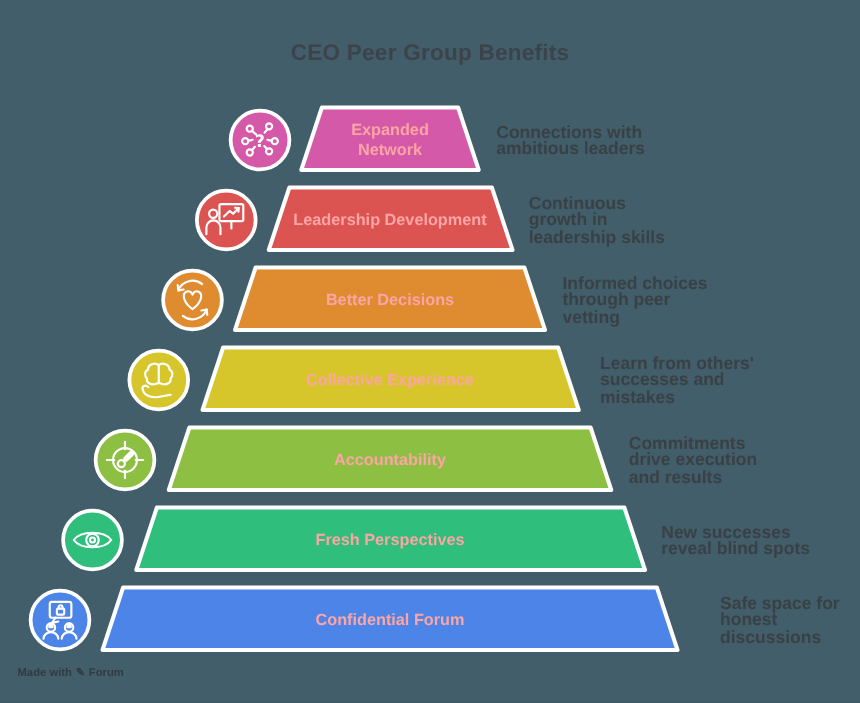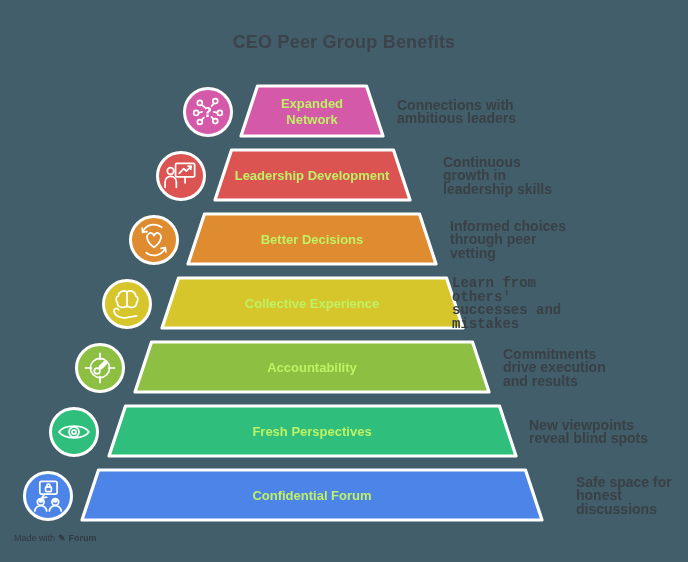--- a/index.html
+++ b/index.html
@@ -10,21 +10,21 @@
   }
   .page-title{
     position:absolute;top:32px;left:0;width:688px;text-align:center;
     font-size:18px;font-weight:bold;color:#3C434B;letter-spacing:.2px;
   }
   .row{position:absolute;left:0;top:0;}
   svg.band{position:absolute;display:block;}
   svg.band polygon{fill:var(--c);stroke:#ffffff;stroke-width:3.2;stroke-linejoin:round;}
   .band-label{
     position:absolute;height:52px;display:flex;align-items:center;justify-content:center;
-    text-align:center;color:#bef264;font-weight:bold;font-size:13px;line-height:16px;
+    text-align:center;color:#fca5a5;font-weight:bold;font-size:13px;line-height:16px;
     white-space:nowrap;
   }
   .band-label.narrow{white-space:normal;}
   .band-label.narrow span{display:inline-block;max-width:112px;}
   .icon-circle{
     position:absolute;width:44px;height:44px;border:3px solid #ffffff;border-radius:50%;
     background:var(--c);display:flex;align-items:center;justify-content:center;
   }
   .icon-circle svg{display:block;}
   .glyph{stroke:#ffffff;fill:none;stroke-width:1.9;stroke-linecap:round;stroke-linejoin:round;}
@@ -80,21 +80,21 @@
     <div class="icon-circle" style="left: 156px; top: 151px; --c: #DC5452;">
       <svg width="40" height="40" viewBox="0 0 44 44" class="glyph">
         <rect x="16" y="8" width="21" height="15" rx="1.5"></rect>
         <polyline points="20,19 25,14 28,16.5 33,11.5"></polyline>
         <polyline points="29.8,11.2 33,11.5 32.7,14.7"></polyline>
         <line x1="26.5" y1="23" x2="26.5" y2="29.5"></line>
         <circle cx="10.5" cy="16.5" r="3.6"></circle>
         <path d="M4.5,34.5 V28.5 a6.2,6.2 0 0 1 12.4,0 V34.5"></path>
       </svg>
     </div>
-    <div class="desc" style="left:423px;top:150px;margin-left:20px;">Continuous growth in leadership skills</div>
+    <div class="desc" style="left:423px;top:150px;">Continuous growth in leadership skills</div>
   </div>
 
   <div class="row">
     <svg class="band" style="left: 184px; top: 212px; --c: #DF8B30;" width="256" height="56">
       <polygon points="20.5,2 235.5,2 252,52 4,52"></polygon>
     </svg>
     <div class="band-label" style="left:188px;top:214px;width:248px;">Better Decisions</div>
     <div class="icon-circle" style="left: 129px; top: 215px; --c: #DF8B30;">
       <svg width="40" height="40" viewBox="0 0 44 44" class="glyph">
         <path d="M22,30 C14,24.5 12.5,17 16.5,14.8 C19.5,13.2 21.5,15.8 22,17.2 C22.5,15.8 24.5,13.2 27.5,14.8 C31.5,17 30,24.5 22,30 Z"></path>
@@ -114,21 +114,21 @@
     <div class="band-label" style="left:161.5px;top:278px;width:301px;">Collective Experience</div>
     <div class="icon-circle" style="left: 102px; top: 279px; --c: #D7C62B;">
       <svg width="40" height="40" viewBox="0 0 44 44" class="glyph">
         <path d="M22,9 c-3.5,-3 -9.5,-0.5 -9.5,4 c-3,1 -3.2,5.5 -1,7.5 c-0.5,4 3.5,6 7.5,5 l3,-1"></path>
         <path d="M22,9 c3.5,-3 9.5,-0.5 9.5,4 c3,1 3.2,5.5 1,7.5 c0.5,4 -3.5,6 -7.5,5 l-3,-1"></path>
         <line x1="22" y1="8.5" x2="22" y2="25"></line>
         <path d="M8,30.5 c0.5,4.5 7,7.5 13.5,6.5 l11,-2"></path>
         <path d="M8,30.5 c-1.5,-3 2.5,-5 4.8,-2.2"></path>
       </svg>
     </div>
-    <div class="desc" style="left:452px;top:278px;font-family:Liberation Mono, monospace;">Learn from others' successes and mistakes</div>
+    <div class="desc" style="left:480px;top:278px;">Learn from others' successes and mistakes</div>
   </div>
 
   <div class="row">
     <svg class="band" style="left: 131px; top: 340px; --c: #8DBF42;" width="362" height="56">
       <polygon points="20.5,2 341.5,2 358,52 4,52"></polygon>
     </svg>
     <div class="band-label" style="left:135px;top:342px;width:354px;">Accountability</div>
     <div class="icon-circle" style="left: 75px; top: 343px; --c: #8DBF42;">
       <svg width="40" height="40" viewBox="0 0 44 44" class="glyph">
         <circle cx="22" cy="22" r="10.5"></circle>
@@ -148,21 +148,21 @@
       <polygon points="20.5,2 394.5,2 411,52 4,52"></polygon>
     </svg>
     <div class="band-label" style="left:108.5px;top:406px;width:407px;">Fresh Perspectives</div>
     <div class="icon-circle" style="left: 49px; top: 407px; --c: #2FBE7B;">
       <svg width="40" height="40" viewBox="0 0 44 44" class="glyph">
         <path d="M5.5,22 C11.5,13.5 32.5,13.5 38.5,22 C32.5,30.5 11.5,30.5 5.5,22 Z"></path>
         <circle cx="22" cy="22" r="5.5"></circle>
         <circle cx="22" cy="22" r="2.2"></circle>
       </svg>
     </div>
-    <div class="desc" style="left:529px;top:406px;">New viewpoints reveal blind spots</div>
+    <div class="desc" style="left:529px;top:406px;">New successes reveal blind spots</div>
   </div>
 
   <div class="row">
     <svg class="band" style="left: 78px; top: 468px; --c: #4C85E7;" width="468" height="56">
       <polygon points="20.5,2 447.5,2 464,52 4,52"></polygon>
     </svg>
     <div class="band-label" style="left:82px;top:470px;width:460px;">Confidential Forum</div>
     <div class="icon-circle" style="left: 23px; top: 471px; --c: #4C85E7;">
       <svg width="40" height="40" viewBox="0 0 44 44" class="glyph">
         <rect x="13" y="6" width="19" height="14" rx="2"></rect>
@@ -178,18 +178,18 @@
         <line x1="28.6" y1="26" x2="28.6" y2="28.3"></line>
         <line x1="30" y1="25.5" x2="30" y2="28.6"></line>
         <line x1="31.4" y1="26" x2="31.4" y2="28.3"></line>
         <path d="M23.5,38.5 a6.5,5.8 0 0 1 13,0"></path>
       </svg>
     </div>
     <div class="desc" style="left:556px;top:470px;margin-left:20px;">Safe space for honest discussions</div>
   </div>
 
   <div class="watermark">
-    <span style="font-weight:normal;">Made with</span>
+    <span style="font-weight:bold;">Made with</span>
     <span class="pen">✎</span>
     <span>Forum</span>
   </div>
 
 </div>
 
 </body></html>

